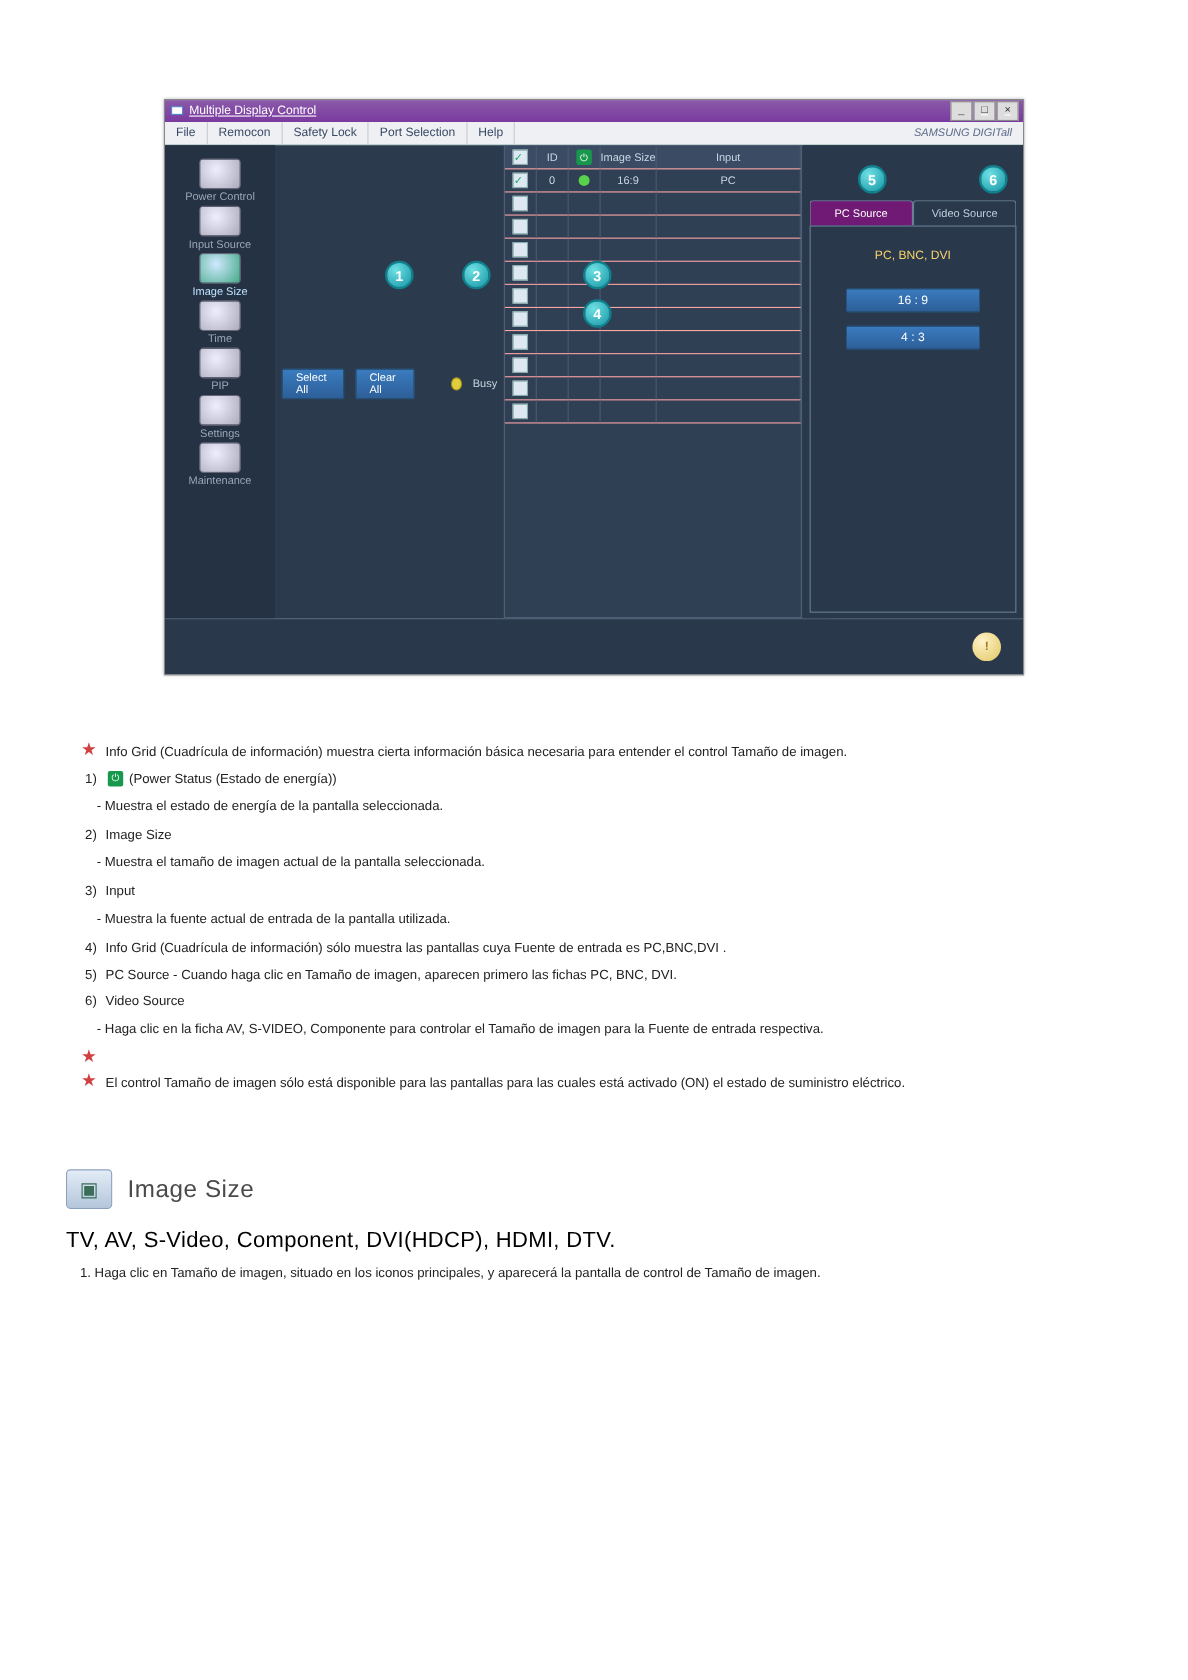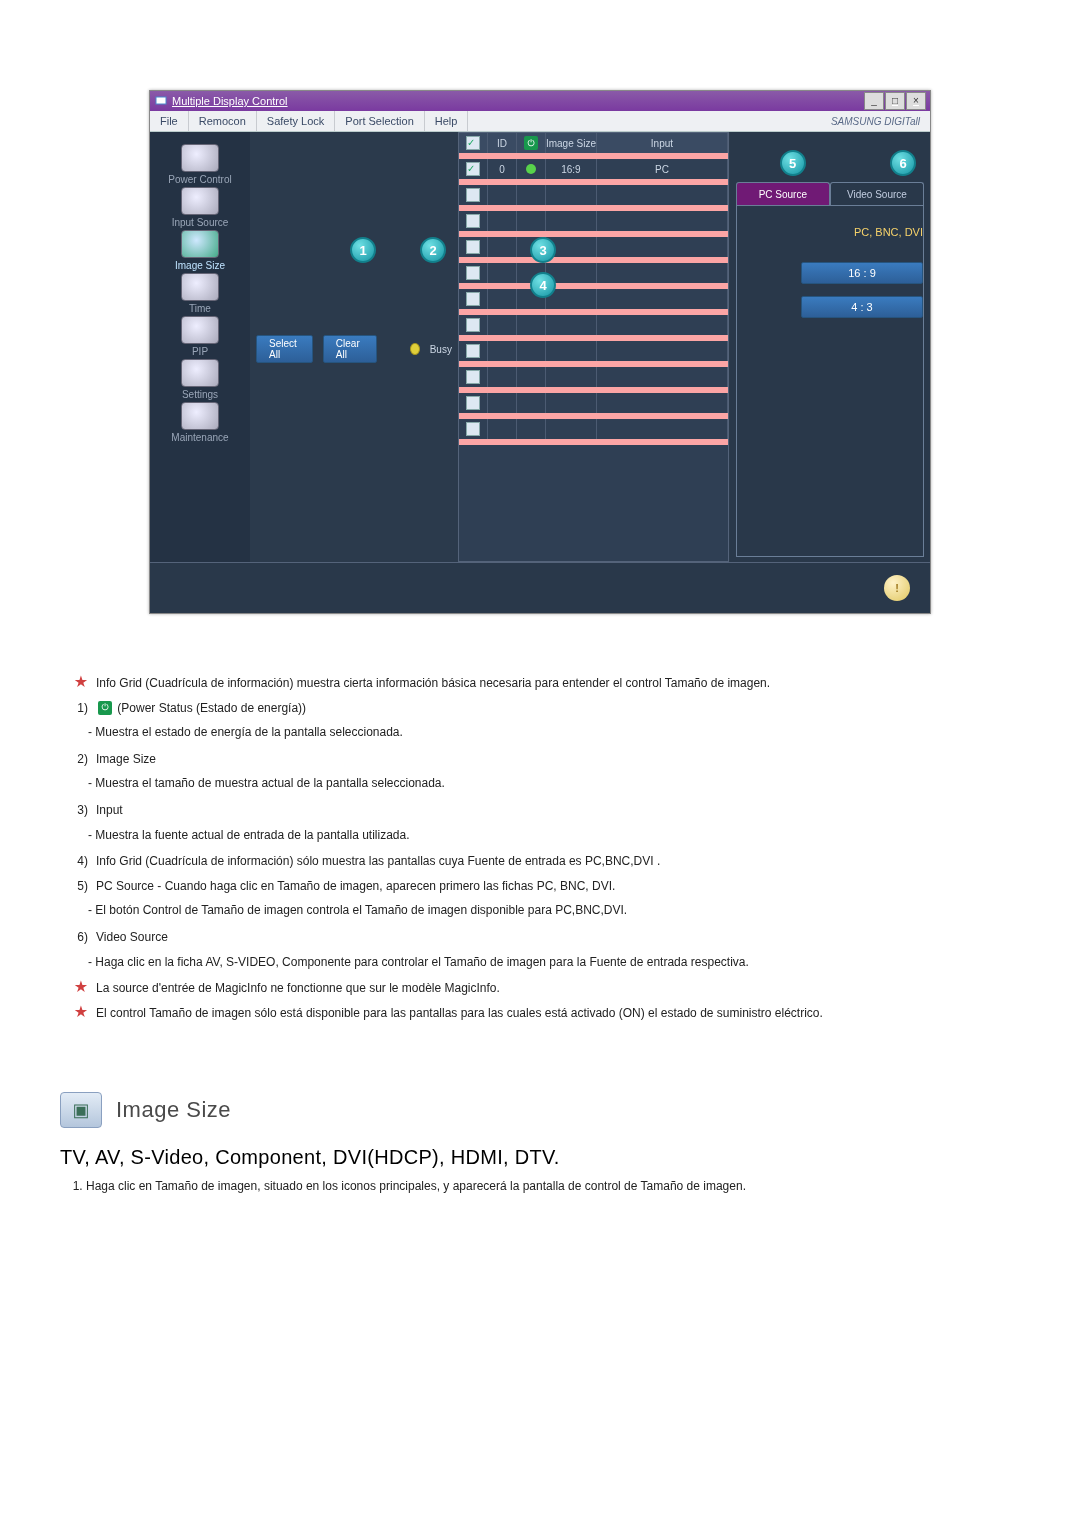--- a/index.html
+++ b/index.html
@@ -81,21 +81,21 @@
     font-size:10px;padding:2px 12px;
   }
   .busydot{width:10px;height:10px;border-radius:50%;background:#e0cf3a;border:1px solid #a59520}
   .busylbl{color:#cbd6e4;font-size:10px}
 
   
   .grid{
     border:1px solid #54637a;margin-right:4px;
     background:#2f3f54;
   }
-  .grow{display:flex;height:20px;border-bottom:6px solid #fca5a5}
+  .grow{display:flex;height:20px;border-bottom:1px solid #fca5a5}
   .gcell{
     border-right:1px solid #4c5b72;display:flex;align-items:center;justify-content:center;color:#cbd6e4;font-size:10px;
   }
   .c-chk{width:28px}
   .c-id{width:28px}
   .c-pw{width:28px}
   .c-sz{flex:1}
   .c-in{width:130px}
   .ghead{background:#3a4b63}
   .chkbox{width:12px;height:12px;border:1px solid #8aa;background:#dde8f2}
@@ -118,21 +118,21 @@
     width:290px;background:#29384a;position:relative;
     display:flex;flex-direction:column;
   }
   .tabs{display:flex;margin:50px 6px 0 6px}
   .tab{
     flex:1;height:22px;display:flex;align-items:center;justify-content:center;
     color:#c2cde0;font-size:10px;
     border:1px solid #6a7e97;border-bottom:none;border-radius:3px 3px 0 0;
   }
   .tab.on{background:#701a75;color:#fff}
-  .panel{border:1px solid #6a7e97;margin:0 6px;height:330px;padding-top:20px;display:flex;flex-direction:column;align-items:flex-end;gap:12px}
+  .panel{border:1px solid #6a7e97;margin:0 6px;height:330px;padding-top:20px;display:flex;flex-direction:column;align-items:center;gap:12px}
   .panelhdr{color:#f6d26a;font-size:11px;margin-bottom:12px}
   .optbtn{
     width:120px;padding:4px 0;text-align:center;
     color:#fff;font-size:11px;
     background:linear-gradient(#3a7bbf,#2d5f98);border:1px solid #26547e;border-radius:2px;
   }
 
   .statusbar{
     height:50px;background:#29384a;border-top:1px solid #54637a;
     display:flex;align-items:center;justify-content:flex-end;padding-right:20px;
@@ -381,48 +381,46 @@
       <div>
         <span class="pw-ico">⏻</span><span> (Power Status (Estado de energía))</span>
       </div>
     </div>
     <div class="sub">- Muestra el estado de energía de la pantalla seleccionada.</div>
 
     <div class="item">
       <div class="marker">2)</div>
       <div>Image Size</div>
     </div>
-    <div class="sub">- Muestra el tamaño de muestra actual de la pantalla seleccionada.</div>
+    <div class="sub">- Muestra el tamaño de imagen actual de la pantalla seleccionada.</div>
 
     <div class="item">
       <div class="marker">3)</div>
       <div>Input</div>
     </div>
     <div class="sub">- Muestra la fuente actual de entrada de la pantalla utilizada.</div>
 
     <div class="item">
       <div class="marker">4)</div>
       <div>Info Grid (Cuadrícula de información) sólo muestra las pantallas cuya Fuente de entrada es PC,BNC,DVI .</div>
     </div>
 
     <div class="item">
       <div class="marker">5)</div>
       <div>PC Source - Cuando haga clic en Tamaño de imagen, aparecen primero las fichas PC, BNC, DVI.</div>
     </div>
-    <div class="sub">- El botón Control de Tamaño de imagen controla el Tamaño de imagen disponible para PC,BNC,DVI.</div>
 
     <div class="item">
       <div class="marker">6)</div>
       <div>Video Source</div>
     </div>
     <div class="sub">- Haga clic en la ficha AV, S-VIDEO, Componente para controlar el Tamaño de imagen para la Fuente de entrada respectiva.</div>
 
     <div class="item">
       <div class="marker star">★</div>
-      <div>La source d'entrée de MagicInfo ne fonctionne que sur le modèle MagicInfo.</div>
     </div>
     <div class="item">
       <div class="marker star">★</div>
       <div>El control Tamaño de imagen sólo está disponible para las pantallas para las cuales está activado (ON) el estado de suministro eléctrico.</div>
     </div>
 
     <div class="section-title">
       <div class="section-icon">▣</div>
       <h2>Image Size</h2>
     </div>

